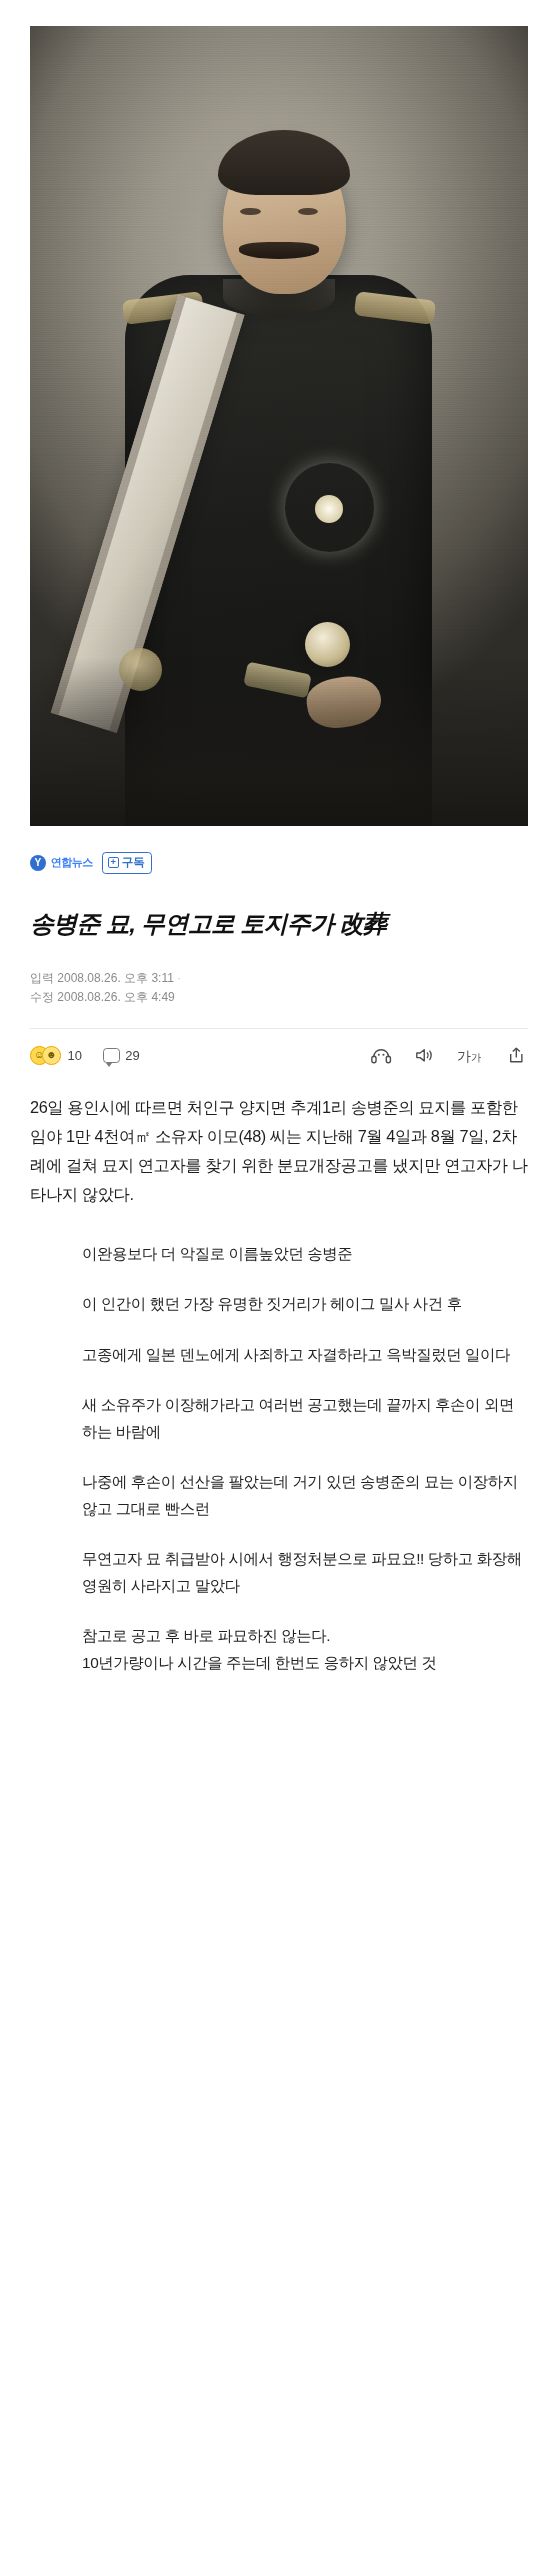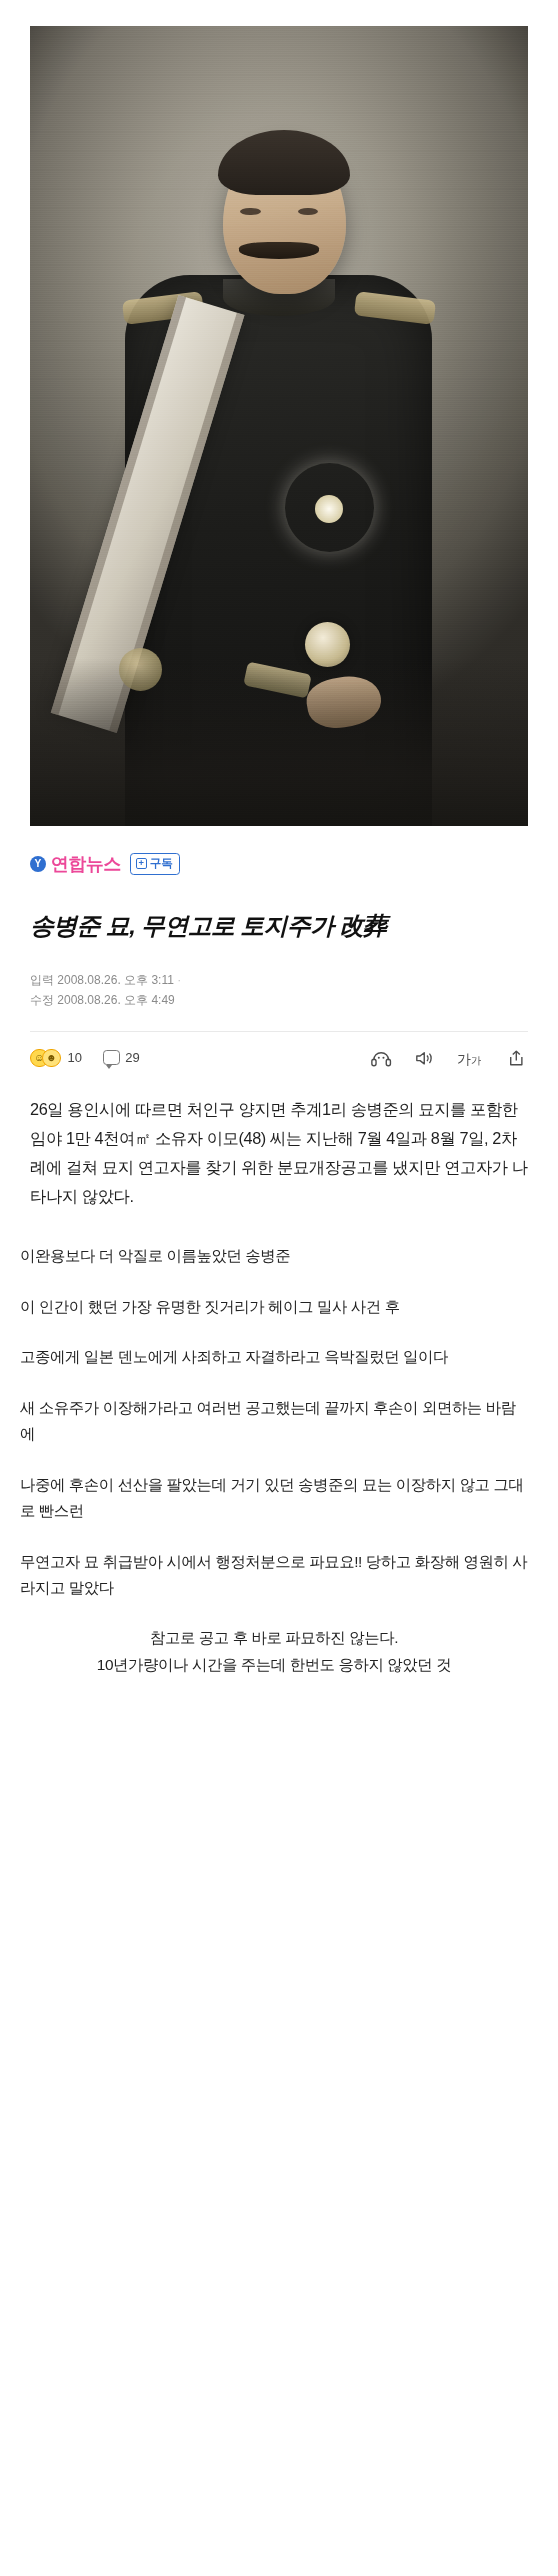--- a/index.html
+++ b/index.html
@@ -211,23 +211,23 @@
     width: 16px; height: 16px;
     border-radius: 50%;
     background: #2f6fd0;
     color: #fff;
     font-size: 10.2px;
     font-weight: 700;
     line-height: 16px;
     text-align: center;
   }
   .press-name {
-    font-size: 18px;
+    font-size: 11px;
     font-weight: 700;
-    color: #ec4899;
+    color: #3b82f6;
     letter-spacing: -0.5px;
   }
   .sub-btn {
     display: inline-flex;
     align-items: center;
     gap: 2.8px;
     border: 0.9px solid #2f6fd0;
     border-radius: 3.7px;
     padding: 1.9px 6.5px 2.8px 4.7px;
     color: #2f6fd0;
@@ -323,28 +323,29 @@
 
   
   .lede {
     padding: 28px 30px 0 30px;
     font-size: 16.3px;
     line-height: 1.78;
     letter-spacing: -0.4px;
     color: #1f1f1f;
   }
   .comment-block {
-    padding: 32px 30px 56px 20px;
+    padding: 32px 30px 56px 38px;
     font-size: 15.4px;
     line-height: 1.72;
     letter-spacing: -0.4px;
     color: #222;
+    margin-left: 44px;
   }
   .comment-block p { margin: 0 0 24px 0; }
-  .comment-block p:last-child { margin-bottom: 0; text-align: center; }
+  .comment-block p:last-child { margin-bottom: 0; }
 </style>
 </head>
 <body>
 
 <div class="page">
 
   <div class="hero">
     <div class="hero-frame">
       <div class="portrait">
         <div class="p-body"></div>

